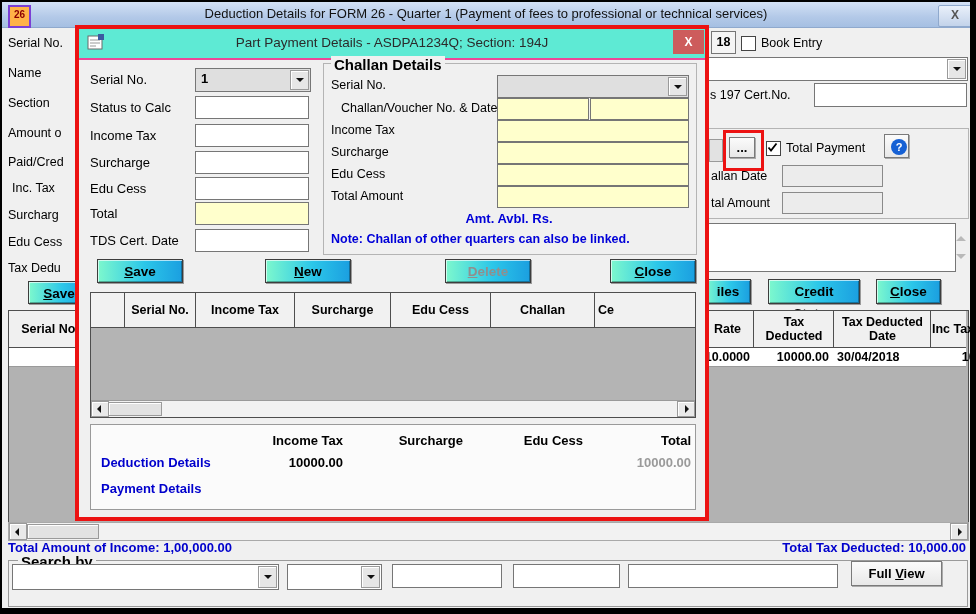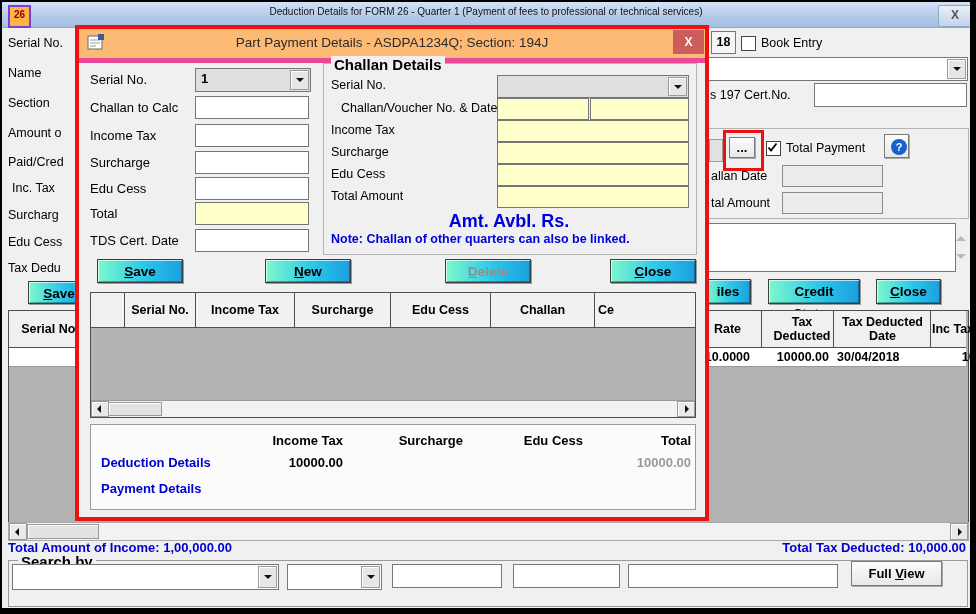--- a/index.html
+++ b/index.html
@@ -5,21 +5,21 @@
   html,body{margin:0;padding:0;background:#222;}
   #stage{position:relative;width:976px;height:614px;background:#000;overflow:hidden;
          font-family:"Liberation Sans",sans-serif;font-size:12.5px;color:#000;}
   .abs{position:absolute;}
   .lbl{position:absolute;white-space:nowrap;font-size:12.5px;color:#000;}
   .bold{font-weight:bold;}
   
   #win{left:2px;top:2px;width:968px;height:606px;background:#f0f0f0;}
   #titlebar{left:2px;top:2px;width:968px;height:25px;
     background:linear-gradient(#d3e1f5,#b3c9e8 60%,#a5bfe2);border-bottom:1px solid #8fa9cd;}
-  #title-text{left:0;top:4px;width:968px;text-align:center;font-size:10px;color:#111;}
+  #title-text{left:0;top:4px;width:968px;text-align:center;font-size:13px;color:#111;}
   #app-icon{left:6px;top:3px;width:19px;height:19px;background:#ffb347;border:2px solid #7b3fd4;
     color:#8b0000;font-weight:bold;font-size:10px;text-align:center;line-height:15px;}
   #win-close{left:936px;top:3px;width:32px;height:20px;background:linear-gradient(#e9f0fa,#c3d3ea);
     border:1px solid #8fa9cd;border-radius:2px;text-align:center;line-height:18px;
     font-weight:bold;color:#555;font-size:12px;}
   
   .inp{position:absolute;background:#fff;border:1px solid #767676;}
   .inp.yellow{background:#ffffcc;}
   .inp.greyed{background:#ececec;border-color:#8a8a8a;}
   .dd{position:absolute;background:#fff;border:1px solid #767676;}
@@ -47,21 +47,21 @@
   .tri-l::after,.tri-r::after{content:"";position:absolute;left:50%;top:50%;}
   .tri-l::after{margin:-4px 0 0 -3px;border:4px solid transparent;border-right-color:#111;border-left-width:0;}
   .tri-r::after{margin:-4px 0 0 -1px;border:4px solid transparent;border-left-color:#111;border-right-width:0;}
   .thumb{position:absolute;top:1px;bottom:1px;background:#e2e2e2;border:1px solid #9a9a9a;box-shadow:inset 1px 1px 0 #fff;}
   
   .gridline{border:1px solid #4e4e4e;}
   .hcell{position:absolute;font-weight:bold;font-size:12.5px;display:flex;align-items:center;
          justify-content:center;text-align:center;line-height:1.15;border-left:1px solid #4e4e4e;}
   
   #modal{left:75px;top:25px;width:626px;height:488px;background:#f0f0f0;border:4px solid #ec1212;z-index:10;}
-  #modal-title{position:absolute;left:0;top:0;width:100%;height:29px;background:#fdba74;border-bottom:5px solid #ec4899;}
+  #modal-title{position:absolute;left:0;top:0;width:100%;height:29px;background:#5eead4;border-bottom:2px solid #ec4899;}
   #modal-title .t{position:absolute;left:0;top:6px;width:100%;text-align:center;font-size:13.5px;color:#2b2b2b;}
   #modal-close{position:absolute;right:1px;top:1px;width:31px;height:24px;background:#cd5c5c;
     color:#fff;font-weight:bold;text-align:center;line-height:24px;font-size:12px;}
   .mgrid-h{display:flex;height:34px;background:#f1f1f1;border-bottom:1px solid #4e4e4e;}
   .mgrid-h div{border-right:1px solid #4e4e4e;display:flex;align-items:center;justify-content:center;
     font-weight:bold;font-size:12.5px;overflow:hidden;white-space:nowrap;}
   .note-blue{position:absolute;color:#0000d8;font-weight:bold;}
   .frame{position:absolute;background:#000;z-index:40;}
   u{text-decoration:underline;}
 </style>
@@ -124,21 +124,21 @@
   <div class="abs" style="left:956px;top:254px;width:0;height:0;border:5px solid transparent;border-top-color:#b9b9b9;"></div>
 
   <button class="cyan-btn" style="left:705px;top:279px;width:46px;height:25px;">iles</button>
   <button class="cyan-btn" style="left:768px;top:279px;width:92px;height:25px;"><span>C</span><u>r</u><span>edit Status</span></button>
   <button class="cyan-btn" style="left:876px;top:279px;width:65px;height:25px;"><u>C</u><span>lose</span></button>
 
   <div class="abs gridline" style="left:8px;top:310px;width:959px;height:212px;background:#b2b2b2;"></div>
   <div class="abs" style="left:9px;top:311px;width:957px;height:36px;background:#f0f0f0;border-bottom:1px solid #4e4e4e;"></div>
   <div class="hcell" style="left:9px;top:311px;width:82px;height:36px;border-left:none;">Serial No.</div>
   <div class="hcell" style="left:700px;top:311px;width:53px;height:36px;">Rate</div>
-  <div class="hcell" style="left:753px;top:311px;width:80px;height:36px;margin-left:8px;">Tax Deducted</div>
+  <div class="hcell" style="left:753px;top:311px;width:80px;height:36px;">Tax Deducted</div>
   <div class="hcell" style="left:833px;top:311px;width:97px;height:36px;">Tax Deducted Date</div>
   <div class="hcell" style="left:930px;top:311px;width:44px;height:36px;">Inc Tax</div>
 
   <div class="abs" style="left:9px;top:348px;width:957px;height:18px;background:#fff;border-bottom:1px solid #9a9a9a;"></div>
   <div class="abs bold" style="left:700px;top:350px;width:50px;text-align:right;font-size:12.5px;">10.0000</div>
   <div class="abs bold" style="left:755px;top:350px;width:74px;text-align:right;font-size:12.5px;">10000.00</div>
   <div class="abs bold" style="left:837px;top:350px;width:92px;font-size:12.5px;">30/04/2018</div>
   <div class="abs bold" style="left:930px;top:350px;width:84px;text-align:right;font-size:12.5px;">10000.00</div>
 
   <div class="sb" style="left:8px;top:522px;width:959px;height:17px;">
@@ -174,21 +174,21 @@
       </svg>
       <div class="t">Part Payment Details - ASDPA1234Q; Section: 194J</div>
       <div id="modal-close">X</div>
     </div>
 
     <div class="lbl" style="left:11px;top:43px;font-size:13px;">Serial No.</div>
     <div class="dd grey" style="left:116px;top:39px;width:114px;height:22px;">
       <span class="val">1</span>
       <div class="dda"></div>
     </div>
-    <div class="lbl" style="left:11px;top:71px;font-size:13px;">Challan to Calc</div>
+    <div class="lbl" style="left:11px;top:71px;font-size:13px;">Status to Calc</div>
     <div class="inp" style="left:116px;top:67px;width:112px;height:21px;"></div>
     <div class="lbl" style="left:11px;top:99px;font-size:13px;">Income Tax</div>
     <div class="inp" style="left:116px;top:95px;width:112px;height:21px;"></div>
     <div class="lbl" style="left:11px;top:126px;font-size:13px;">Surcharge</div>
     <div class="inp" style="left:116px;top:122px;width:112px;height:21px;"></div>
     <div class="lbl" style="left:11px;top:152px;font-size:13px;">Edu Cess</div>
     <div class="inp" style="left:116px;top:148px;width:112px;height:21px;"></div>
     <div class="lbl" style="left:11px;top:177px;font-size:13px;">Total</div>
     <div class="inp yellow" style="left:116px;top:173px;width:112px;height:21px;"></div>
     <div class="lbl" style="left:11px;top:204px;font-size:13px;">TDS Cert. Date</div>
@@ -204,21 +204,21 @@
     <div class="inp yellow" style="left:418px;top:69px;width:90px;height:20px;"></div>
     <div class="inp yellow" style="left:511px;top:69px;width:97px;height:20px;"></div>
     <div class="lbl" style="left:252px;top:94px;">Income Tax</div>
     <div class="inp yellow" style="left:418px;top:91px;width:190px;height:20px;"></div>
     <div class="lbl" style="left:252px;top:116px;">Surcharge</div>
     <div class="inp yellow" style="left:418px;top:113px;width:190px;height:20px;"></div>
     <div class="lbl" style="left:252px;top:138px;">Edu Cess</div>
     <div class="inp yellow" style="left:418px;top:135px;width:190px;height:20px;"></div>
     <div class="lbl" style="left:252px;top:160px;">Total Amount</div>
     <div class="inp yellow" style="left:418px;top:157px;width:190px;height:20px;"></div>
-    <div class="note-blue" style="left:244px;top:182px;width:372px;text-align:center;font-size:18px;">Amt. Avbl. Rs.</div>
+    <div class="note-blue" style="left:244px;top:182px;width:372px;text-align:center;font-size:13px;">Amt. Avbl. Rs.</div>
     <div class="note-blue" style="left:252px;top:203px;font-size:12.5px;">Note: Challan of other quarters can also be linked.</div>
 
     <button class="cyan-btn" style="left:18px;top:230px;width:86px;height:24px;"><u>S</u><span>ave</span></button>
     <button class="cyan-btn" style="left:186px;top:230px;width:86px;height:24px;"><u>N</u><span>ew</span></button>
     <button class="cyan-btn disabled" style="left:366px;top:230px;width:86px;height:24px;"><u>D</u><span>elete</span></button>
     <button class="cyan-btn" style="left:531px;top:230px;width:86px;height:24px;"><u>C</u><span>lose</span></button>
 
     <div class="abs gridline" style="left:11px;top:263px;width:604px;height:124px;background:#b4b4b4;">
       <div class="mgrid-h">
         <div style="width:33px;"></div>

